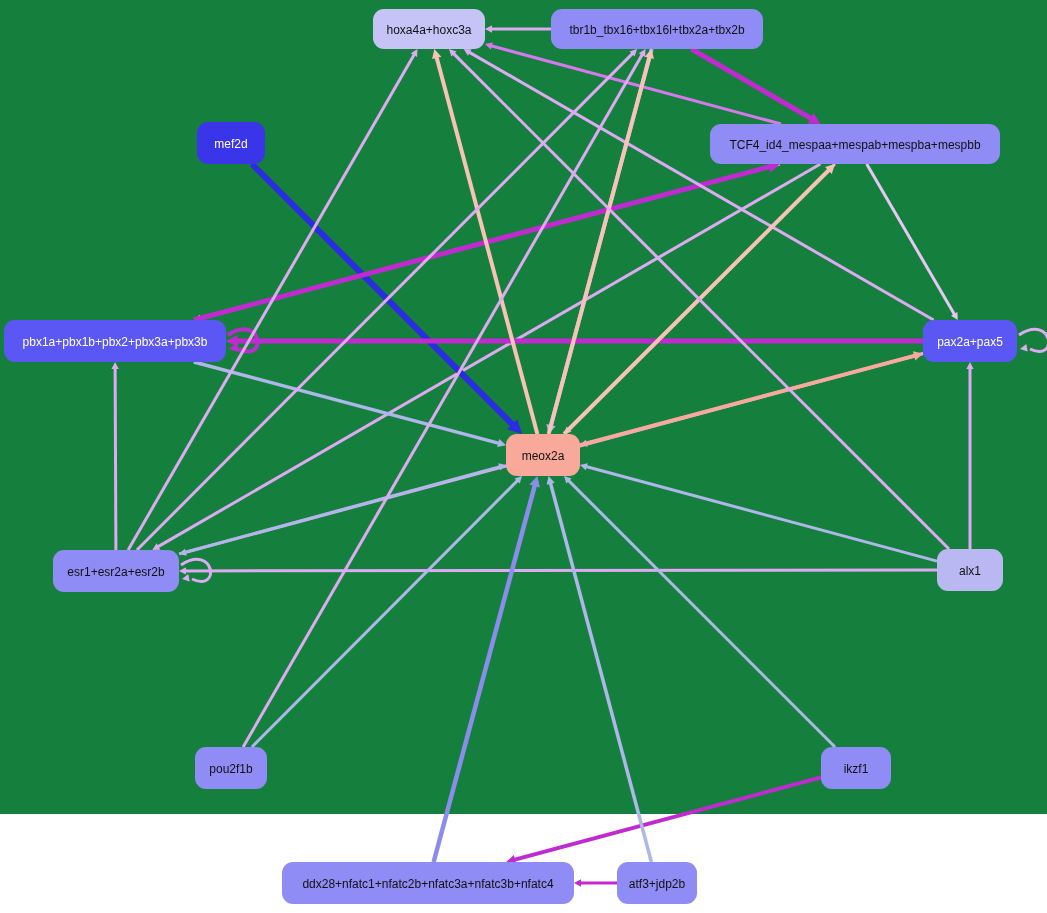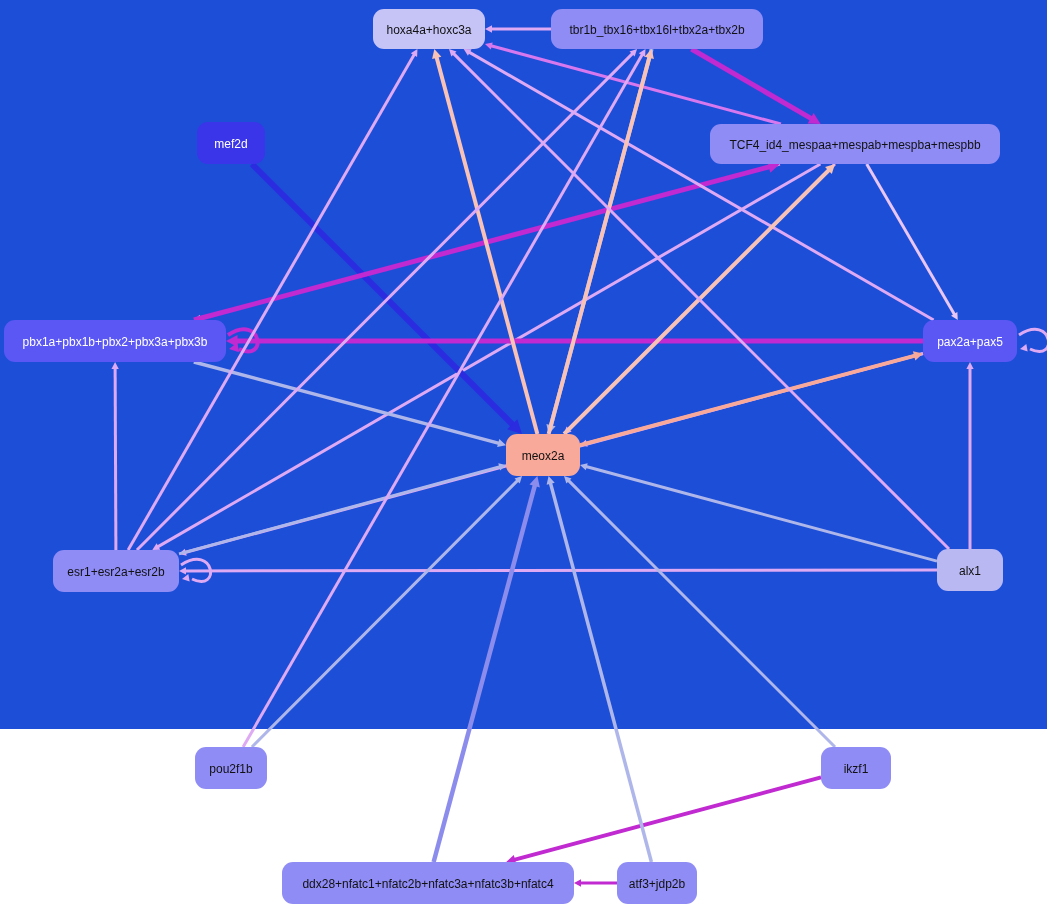--- a/index.html
+++ b/index.html
@@ -9,22 +9,22 @@
   }
   body {
     width: 1047px;
     height: 913px;
     font-family: "Liberation Sans", sans-serif;
     overflow: hidden;
   }
   #graph-root {
     position: relative;
     width: 1047px;
-    height: 729px;
-    background: #1d4ed8;
+    height: 814px;
+    background: #15803d;
   }
   svg#network-svg {
     display: block;
     width: 1047px;
     height: 913px;
   }
   .node-rect {
     stroke: none;
   }
   .node-label {

